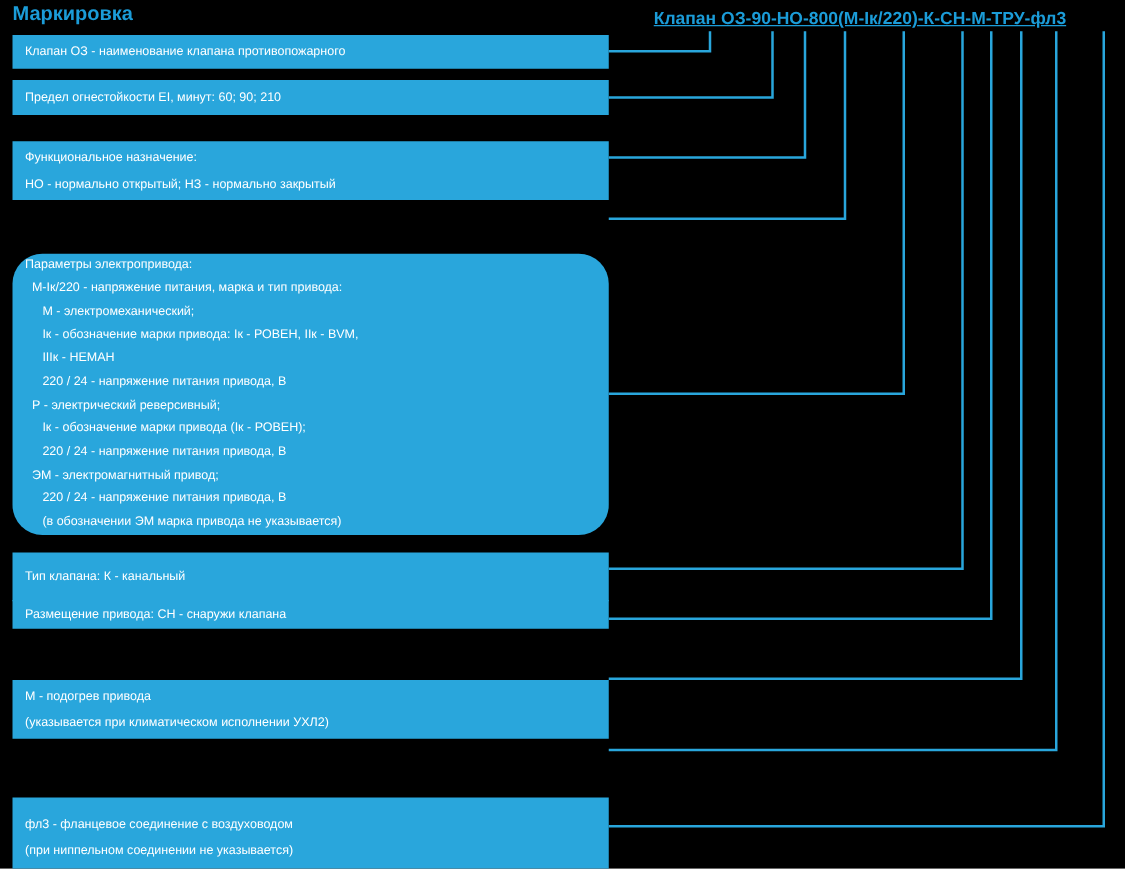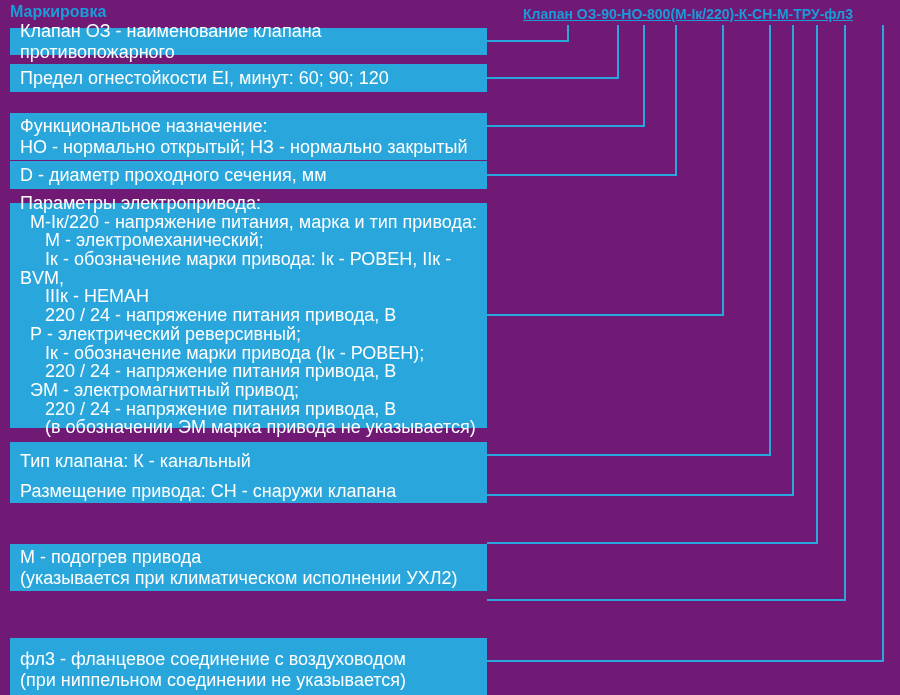--- a/index.html
+++ b/index.html
@@ -6,21 +6,21 @@
     --accent:#1b9cd8;
     --box-fill:#29a6dc;
     --box-text:#ffffff;
     --line:#29a6dc;
   }
   *{box-sizing:border-box;}
   html,body{margin:0;padding:0;background:#ffffff;}
   .page{
     position:relative;
     width:900px;height:695px;
-    background:#701a75;
+    background:#000000;
     font-family:"Liberation Sans", sans-serif;
     overflow:hidden;
   }
   .title{
     position:absolute;left:10px;top:3px;margin:0;
     font-size:16px;font-weight:bold;color:var(--accent);
   }
   .formula{
     position:absolute;left:523px;top:6px;
     font-size:14px;font-weight:bold;color:var(--accent);
@@ -34,26 +34,26 @@
   }
   .connectors polyline{
     fill:none;
     stroke:var(--line);
     stroke-width:2;
   }
   .box{
     position:absolute;left:10px;width:477px;
     background:var(--box-fill);
     color:var(--box-text);
-    font-size:18px;line-height:21px;
+    font-size:10px;line-height:21px;
     display:flex;align-items:center;
     padding:0 8px 0 10px;
     white-space:pre-wrap;
   }
-  .box.dense{line-height:18.7px;}
+  .box.dense{line-height:18.7px;border-radius:24px;}
 </style>
 </head>
 <body>
 
 <div class="page">
 
   <h1 class="title">Маркировка</h1>
 
   <div class="formula">Клапан ОЗ-90-НО-800(М-Iк/220)-К-СН-М-ТРУ-фл3</div>
 
@@ -64,24 +64,23 @@
     <polyline points="487,175 676,175 676,25"></polyline>
     <polyline points="487,315 723,315 723,25"></polyline>
     <polyline points="487,455 770,455 770,25"></polyline>
     <polyline points="487,495 793,495 793,25"></polyline>
     <polyline points="487,543 817,543 817,25"></polyline>
     <polyline points="487,600 845,600 845,25"></polyline>
     <polyline points="487,661 883,661 883,25"></polyline>
   </svg>
 
   <div class="box" style="top:28px;height:27px">Клапан ОЗ - наименование клапана противопожарного</div>
-  <div class="box" style="top:64px;height:28px">Предел огнестойкости EI, минут: 60; 90; 120</div>
+  <div class="box" style="top:64px;height:28px">Предел огнестойкости EI, минут: 60; 90; 210</div>
   <div class="box" style="top:113px;height:47px">Функциональное назначение:
 НО - нормально открытый; НЗ - нормально закрытый</div>
-  <div class="box" style="top:161px;height:28px">D - диаметр проходного сечения, мм</div>
   <div class="box dense" style="top:203px;height:225px">Параметры электропривода:
   М-Iк/220 - напряжение питания, марка и тип привода:
      М - электромеханический;
      Iк - обозначение марки привода: Iк - РОВЕН, IIк - BVM,
      IIIк - НЕМАН
      220 / 24 - напряжение питания привода, В
   Р - электрический реверсивный;
      Iк - обозначение марки привода (Iк - РОВЕН);
      220 / 24 - напряжение питания привода, В
   ЭМ - электромагнитный привод;

